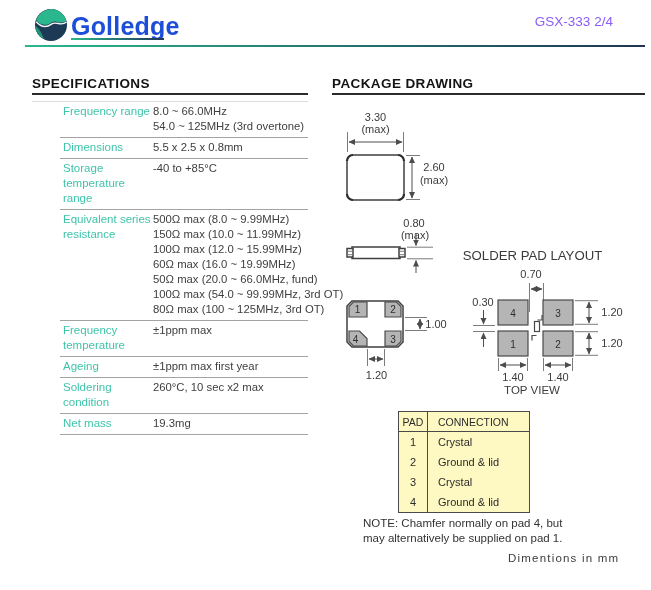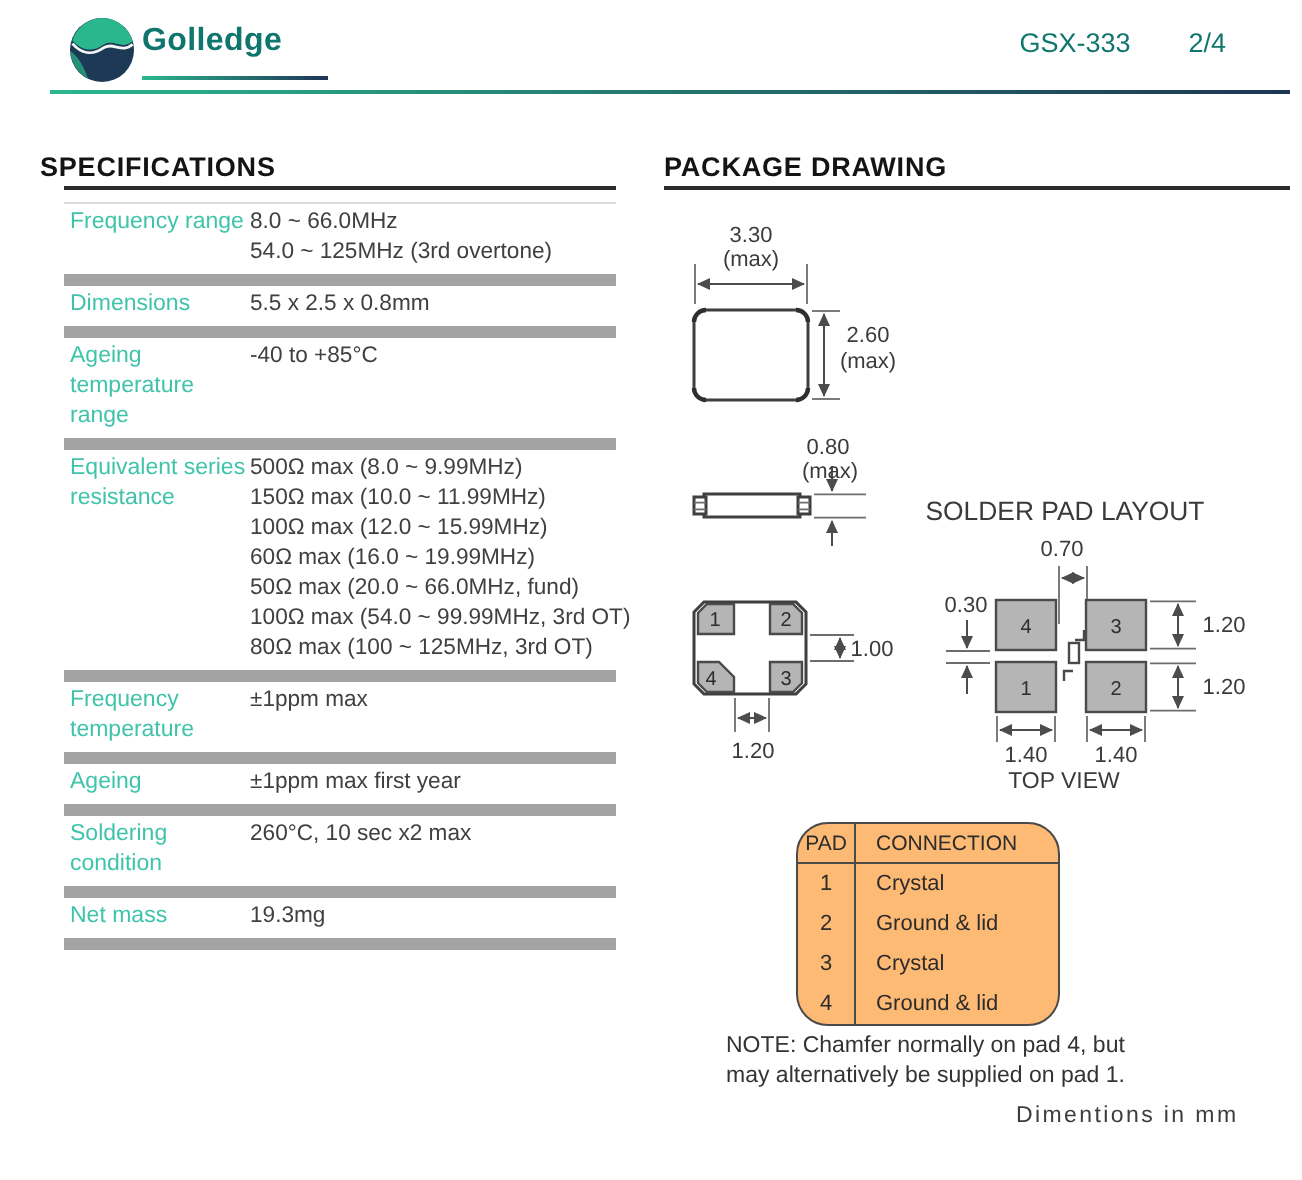--- a/index.html
+++ b/index.html
@@ -5,52 +5,52 @@
   html,body { margin:0; padding:0; background:#ffffff; }
   .page {
     position:relative; width:651px; height:590px; background:#fff;
     font-family:"Liberation Sans", sans-serif; overflow:hidden;
   }
 
   
   .logo-icon { position:absolute; left:34px; top:8px; }
   .brand {
     position:absolute; left:71px; top:12px;
-    font-size:16px; font-weight:700; color:#0f766e; letter-spacing:0.2px;
+    font-size:25px; font-weight:700; color:#1d4ed8; letter-spacing:0.2px;
   }
   .brand-underline {
     position:absolute; left:71px; top:38px; width:93px; height:2px;
     background:linear-gradient(90deg,#2bb78d,#203457);
   }
   .doc-ref {
-    position:absolute; top:14px; right:38px; display:flex; gap:29px;
-    font-size:13.5px; color:#0f766e;
+    position:absolute; top:14px; right:38px; display:flex; gap:4px;
+    font-size:13.5px; color:#8b5cf6;
   }
   .header-rule {
     position:absolute; left:25px; top:45px; width:620px; height:2.2px;
     background:linear-gradient(90deg,#2bb78d,#1e3553);
   }
 
   
   .section-title {
     position:absolute; top:76px; font-size:13.5px; font-weight:700;
     color:#141414; letter-spacing:0.4px;
   }
-  .st-left  { left:20px; }
+  .st-left  { left:32px; }
   .st-right { left:332px; }
   .section-rule { position:absolute; top:93px; height:1.6px; background:#2b2b2b; }
   .sr-left  { left:32px;  width:276px; }
   .sr-right { left:332px; width:313px; }
 
   
   .spec-table {
     position:absolute; left:32px; top:101px; width:276px;
     border-top:1px solid #dcdcdc;
   }
-  .spec-row { display:flex; border-bottom:6px solid #a3a3a3; padding:2px 0 3px 0; }
+  .spec-row { display:flex; border-bottom:1px solid #a3a3a3; padding:2px 0 3px 0;margin-left:28px; }
   .spec-label {
     flex:0 0 92px; padding-left:3px; box-sizing:border-box;
     font-size:11.5px; line-height:15px; color:#3fc4ab;
   }
   .spec-value { flex:1; padding-left:1px; font-size:11.3px; line-height:15px; color:#404040; }
   .spec-value div { white-space:nowrap; }
 
   
   .drawing { position:absolute; left:330px; top:100px; }
   .drawing text {
@@ -61,21 +61,21 @@
   .drawing .pad-num { font-size:10px; fill:#2d2d2d; }
   .ext { stroke:#6d6d6d; stroke-width:0.9; }
   .dim { stroke:#4c4c4c; stroke-width:1; }
   .outline { stroke:#3f3f3f; stroke-width:1.5; fill:#ffffff; }
   .pad { fill:#b5b5b5; stroke:#4a4a4a; stroke-width:1.2; }
   .corner { stroke:#2f2f2f; stroke-width:2.2; fill:none; }
 
   
   .pad-table {
     position:absolute; left:398px; top:411px; width:130px;
-    border:1.4px solid #4a4a4a; border-radius:16px; background:#fdba74;
+    border:1.4px solid #4a4a4a; border-radius:0; background:#fef9c3;
     overflow:hidden; color:#2c2c2c;
   }
   .pt-row { display:flex; height:20px; }
   .pt-header { height:19px; border-bottom:1.4px solid #4a4a4a; }
   .pt-header .pt-c2 { font-size:10.5px; }
   .pt-header .pt-c1 { font-size:10.5px; }
   .pt-c1 {
     flex:0 0 28px; border-right:1.4px solid #4a4a4a;
     display:flex; align-items:center; justify-content:center;
     font-size:11px;
@@ -124,21 +124,21 @@
         <div>54.0 ~ 125MHz (3rd overtone)</div>
       </div>
     </div>
     <div class="spec-row">
       <div class="spec-label">Dimensions</div>
       <div class="spec-value">
           <div>5.5 x 2.5 x 0.8mm</div>
         </div>
     </div>
     <div class="spec-row">
-      <div class="spec-label">Ageing temperature range</div>
+      <div class="spec-label">Storage temperature range</div>
       <div class="spec-value">
           <div>-40 to +85°C</div>
         </div>
     </div>
     <div class="spec-row">
       <div class="spec-label">Equivalent series resistance</div>
       <div class="spec-value">
         <div>500Ω max (8.0 ~ 9.99MHz)</div>
         <div>150Ω max (10.0 ~ 11.99MHz)</div>
         <div>100Ω max (12.0 ~ 15.99MHz)</div>

